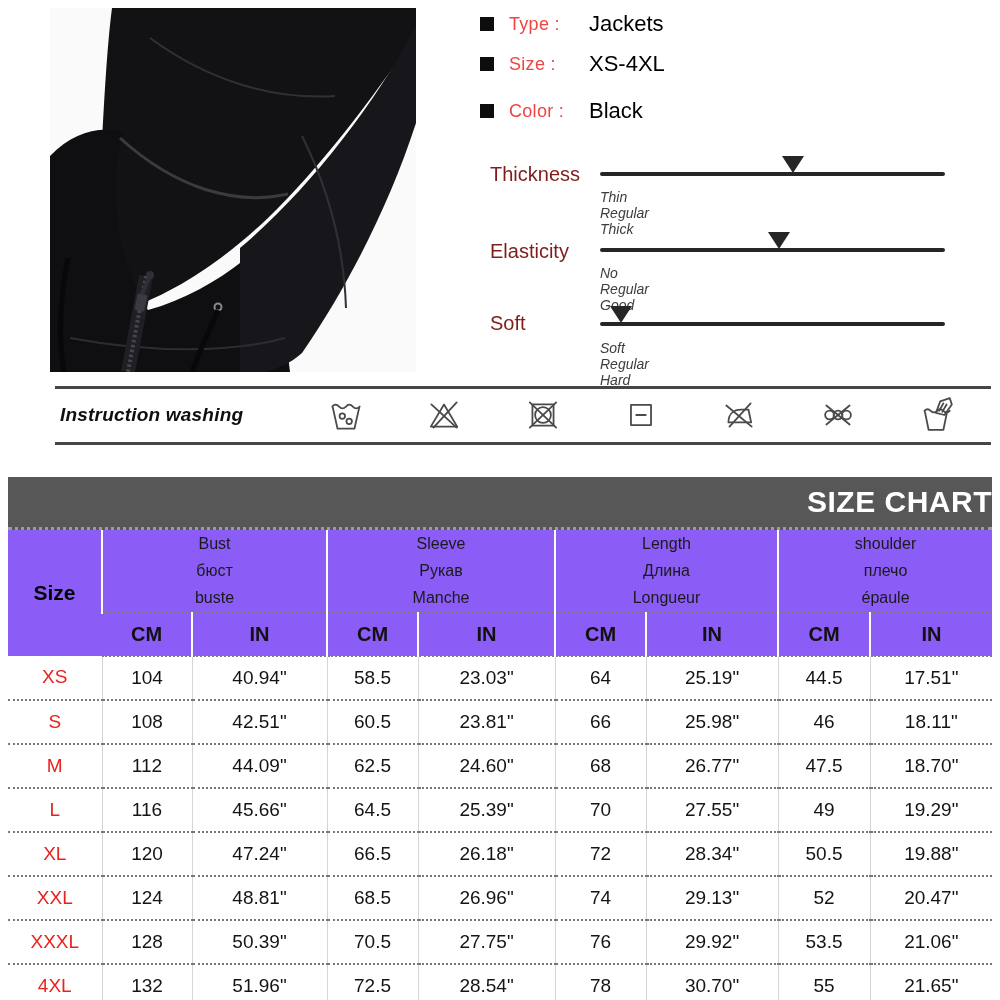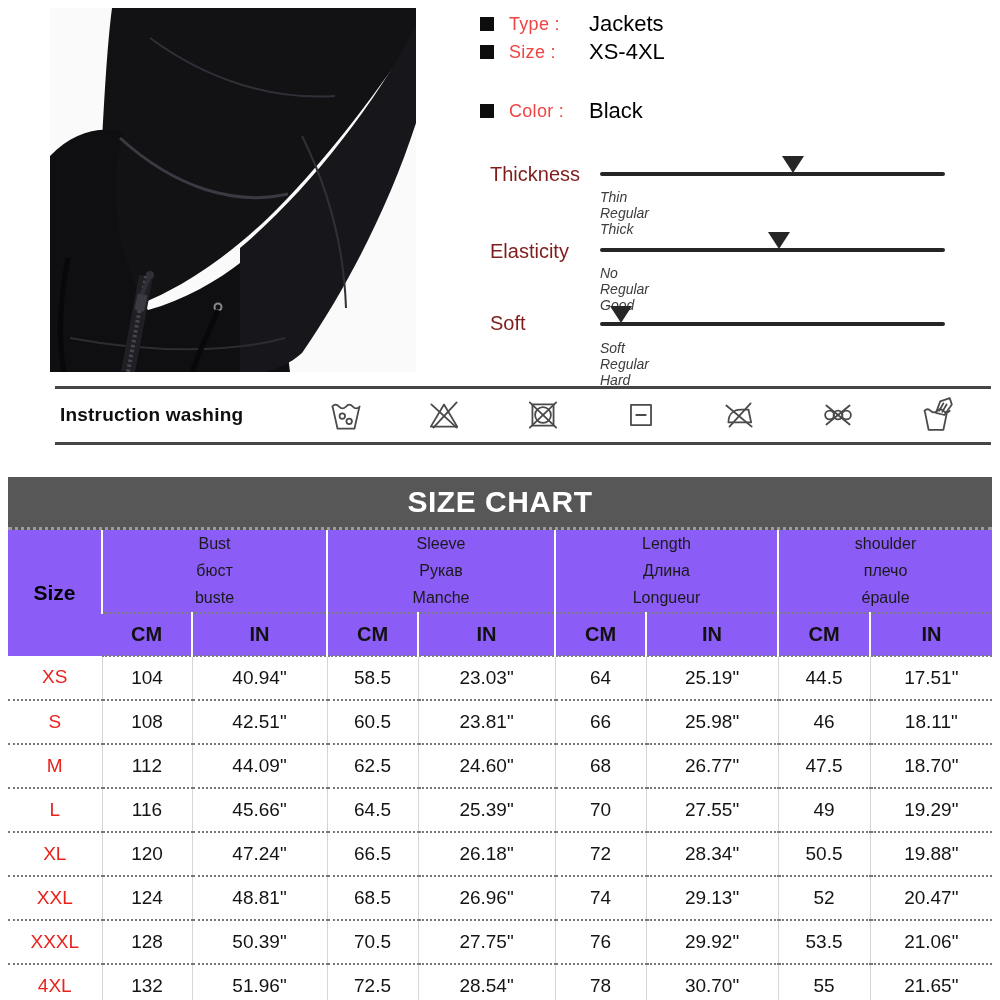--- a/index.html
+++ b/index.html
@@ -5,48 +5,48 @@
   html,body{margin:0;padding:0;background:#fff;}
   .page{position:relative;width:1000px;height:1000px;background:#fff;overflow:hidden;
         font-family:"Liberation Sans","DejaVu Sans",sans-serif;color:#111;}
 
   
   .photo{position:absolute;left:50px;top:8px;width:366px;height:364px;background:#fafafa;}
   .photo svg{display:block;}
 
   
   .attr-row{position:absolute;left:480px;display:flex;align-items:center;height:32px;}
-  .attr-row.r0{top:8px;} .attr-row.r1{top:36px;justify-content:center;} .attr-row.r2{top:95px;justify-content:space-between;}
+  .attr-row.r0{top:8px;} .attr-row.r1{top:48px;justify-content:center;} .attr-row.r2{top:95px;justify-content:space-between;}
   .bullet{width:14px;height:14px;background:#0d0d0d;margin-right:15px;flex:none;}
   .attr-label{font-size:18px;color:#ef4444;width:80px;letter-spacing:.3px;}
   .attr-value{font-size:22px;color:#000;}
 
   
   .slider-name{position:absolute;left:490px;font-size:20px;color:#7f1d1d;}
   .sn0{top:163px;} .sn1{top:240px;} .sn2{top:312px;}
   .slider-line{position:absolute;left:600px;width:345px;height:4px;background:#262626;border-radius:2px;}
   .sl0{top:172px;} .sl1{top:248px;} .sl2{top:322px;}
   .marker{position:absolute;top:-16px;width:0;height:0;transform:translateX(-50%);
           border-left:11px solid transparent;border-right:11px solid transparent;border-top:17px solid #262626;}
   .slider-labels{position:absolute;left:600px;width:345px;display:flex;justify-content:space-between;
                  font-style:italic;font-size:14px;color:#3d3d3d;flex-direction:column;}
   .sb0{top:189px;} .sb1{top:265px;} .sb2{top:340px;}
 
   
   .wash{position:absolute;left:55px;top:386px;width:936px;height:53px;
         border-top:3px solid #454545;border-bottom:3px solid #454545;}
-  .wash-label{position:absolute;left:5px;top:15px;font-size:19px;font-weight:bold;color:#0f0f0f;letter-spacing:.2px;}
+  .wash-label{position:absolute;left:5px;top:15px;font-size:19px;font-weight:bold;color:#0f0f0f;letter-spacing:.2px;font-style:italic;}
   .wash-icons{position:absolute;left:272px;top:7px;width:628px;display:flex;justify-content:space-between;align-items:center;}
   .wicon{width:38px;height:38px;}
   .wicon path,.wicon circle,.wicon rect,.wicon line,.wicon polyline{fill:none;stroke:#4a4a4a;stroke-width:1.7;stroke-linecap:round;stroke-linejoin:round;}
 
   
   .chart{position:absolute;left:8px;top:477px;width:984px;}
   .chart-title{height:50px;background:#575757;color:#fff;font-weight:bold;font-size:30px;
-               text-align:center;line-height:50px;letter-spacing:.5px;border-bottom:3px dotted #9b9b9b;}
+               text-align:right;line-height:50px;letter-spacing:.5px;border-bottom:3px dotted #9b9b9b;}
   table{width:100%;border-collapse:collapse;table-layout:fixed;}
   thead th{background:#8b5cf6;font-weight:normal;padding:0;}
   thead th + th{border-left:2px solid #fff;}
   .size-head{font-size:21px;font-weight:bold;color:#000;}
   .group-cell{height:80px;font-size:16px;color:#1a1a1a;line-height:1.7;border-bottom:2px dotted #7e7e7e;}
   .unit-cell{height:41px;font-size:20px;font-weight:bold;color:#111;border-bottom:2px dotted #7e7e7e;}
   tbody td{height:40px;text-align:center;font-size:19px;color:#141414;background:#fff;
            border-bottom:2px dotted #777;}
   tbody td + td{border-left:1px solid #d6d6d6;}
   tbody td:first-child{color:#e8231d;text-align:center;}

